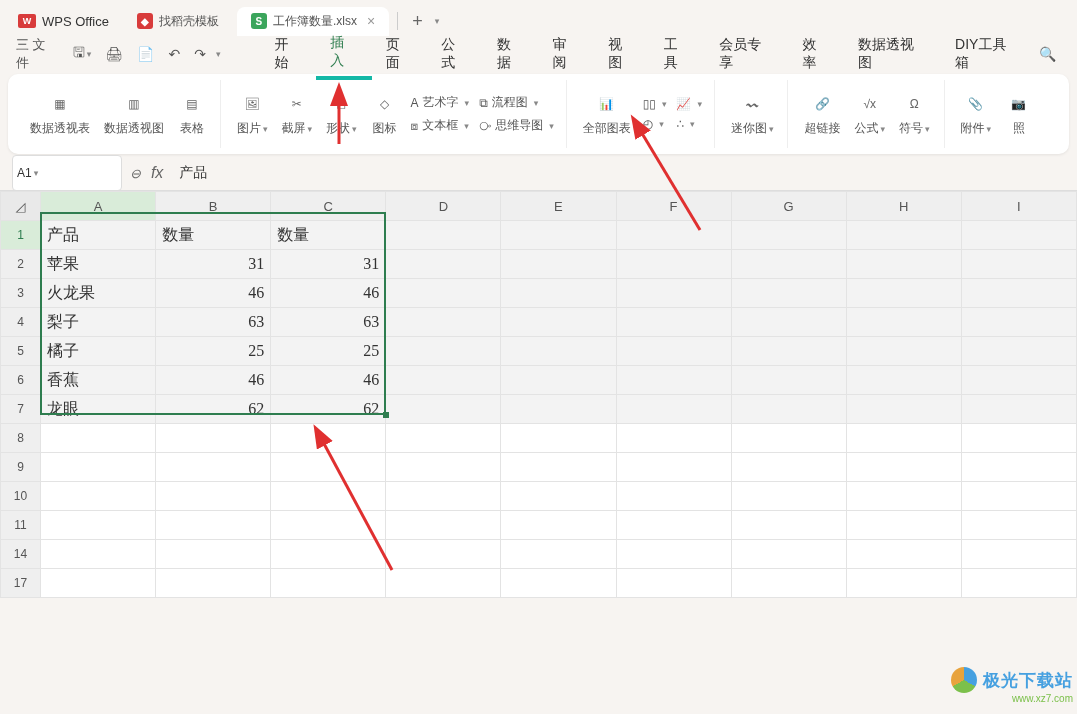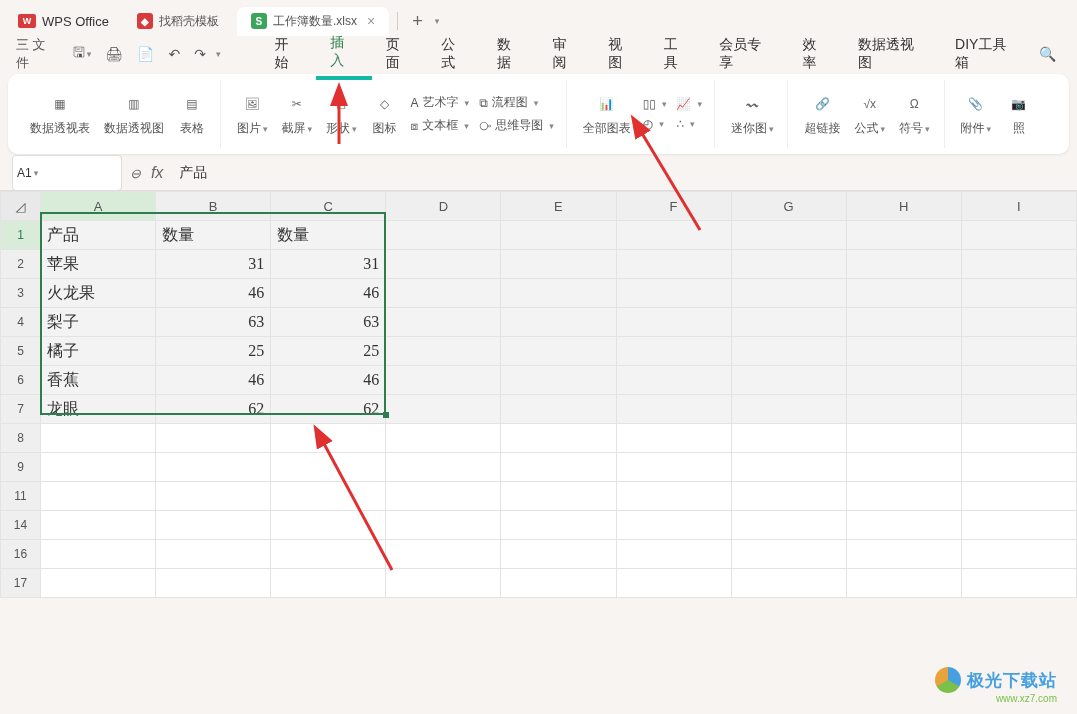--- a/index.html
+++ b/index.html
@@ -59,21 +59,21 @@
   .cell.txt { text-align: left; }
   .sel-head { background: #d9ecd9 !important; color: #2e7d4f; }
   .data-block td.cell { background: #f3f3f3; }
   .data-outline { position: absolute; border: 2px solid #2e7d4f; pointer-events: none; }
   .sel-dot { position: absolute; width: 6px; height: 6px; background: #2e7d4f; }
 
   
   .arrow { position: absolute; pointer-events: none; }
 
   
-  .watermark { position: absolute; bottom: 10px; right: 20px; text-align: right; }
+  .watermark { position: absolute; bottom: 10px; right: 4px; text-align: right; }
   .wm-logo { display: flex; align-items: center; gap: 6px; justify-content: flex-end; }
   .wm-swirl { width: 26px; height: 26px; border-radius: 50%; background: conic-gradient(#46a0e0 0 120deg, #7cc04b 120deg 240deg, #e8a33d 240deg 360deg); }
   .wm-title { font-size: 17px; color: #46a0e0; font-weight: bold; letter-spacing: 1px; }
   .wm-url { font-size: 10px; color: #7cc04b; }
 </style>
 </head>
 <body>
 
 <div class="titlebar">
   <div class="app-logo">
@@ -369,45 +369,45 @@
           <td class="cell"></td>
           <td class="cell"></td>
           <td class="cell"></td>
           <td class="cell"></td>
           <td class="cell"></td>
           <td class="cell"></td>
           <td class="cell"></td>
           <td class="cell"></td>
         </tr>
         <tr>
+          <td class="row-head">10</td>
+          <td class="cell"></td>
+          <td class="cell"></td>
+          <td class="cell"></td>
+          <td class="cell"></td>
+          <td class="cell"></td>
+          <td class="cell"></td>
+          <td class="cell"></td>
+          <td class="cell"></td>
+          <td class="cell"></td>
+        </tr>
+        <tr>
           <td class="row-head">11</td>
           <td class="cell"></td>
           <td class="cell"></td>
           <td class="cell"></td>
           <td class="cell"></td>
           <td class="cell"></td>
           <td class="cell"></td>
           <td class="cell"></td>
           <td class="cell"></td>
           <td class="cell"></td>
         </tr>
         <tr>
           <td class="row-head">14</td>
-          <td class="cell"></td>
-          <td class="cell"></td>
-          <td class="cell"></td>
-          <td class="cell"></td>
-          <td class="cell"></td>
-          <td class="cell"></td>
-          <td class="cell"></td>
-          <td class="cell"></td>
-          <td class="cell"></td>
-        </tr>
-        <tr>
-          <td class="row-head">16</td>
           <td class="cell"></td>
           <td class="cell"></td>
           <td class="cell"></td>
           <td class="cell"></td>
           <td class="cell"></td>
           <td class="cell"></td>
           <td class="cell"></td>
           <td class="cell"></td>
           <td class="cell"></td>
         </tr>

